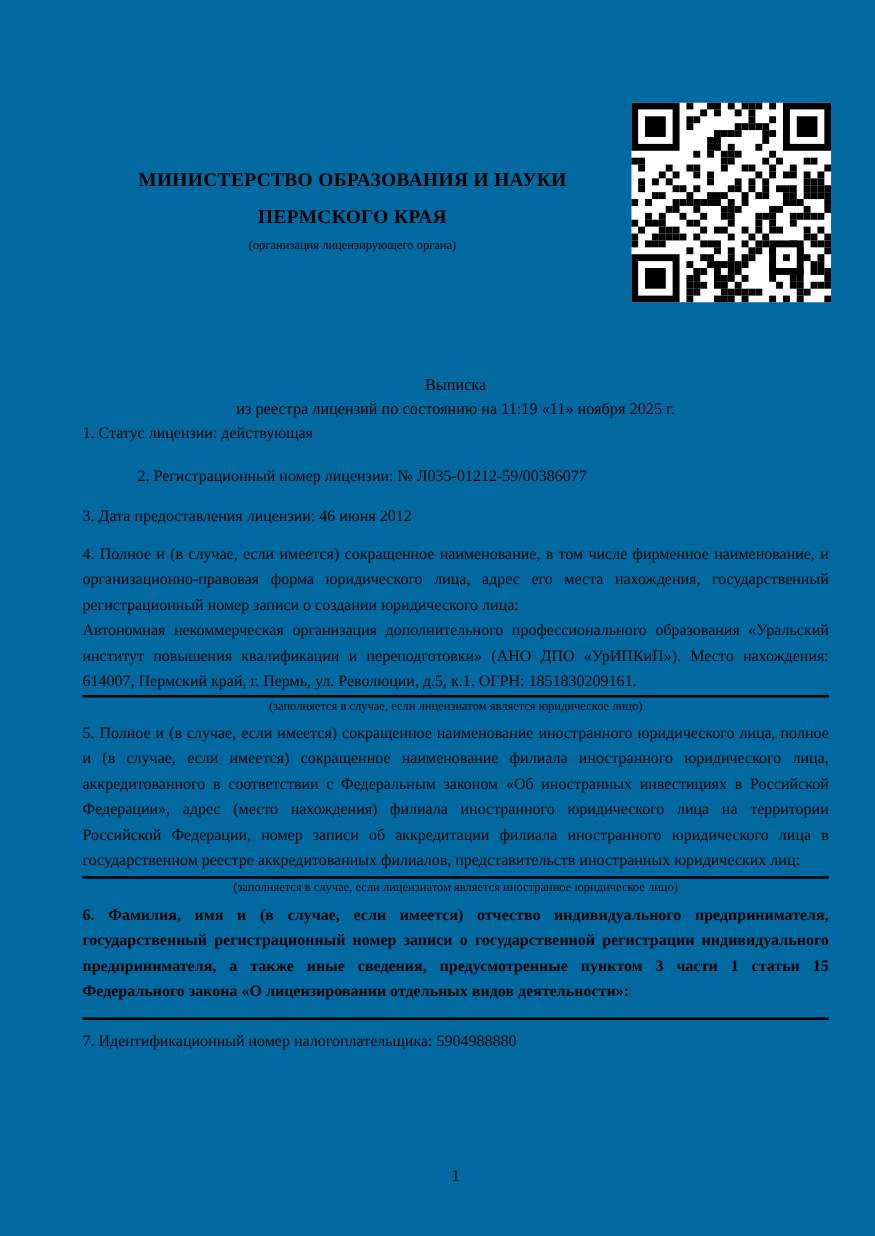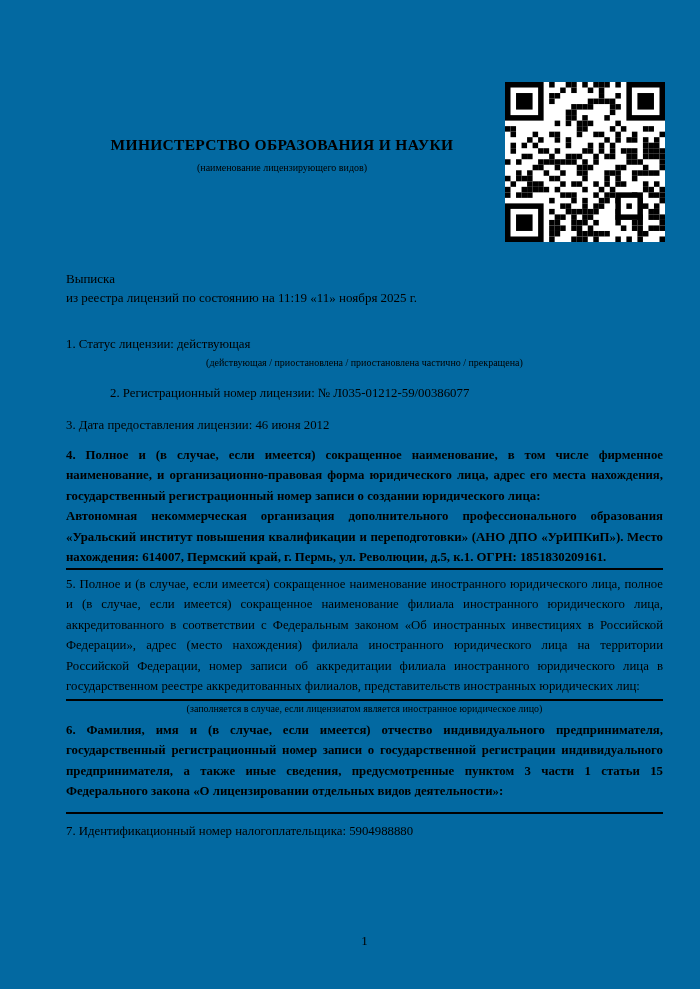--- a/index.html
+++ b/index.html
@@ -13,52 +13,53 @@
   }
   .content{margin:0 37px 0 66px;}
   
   .header-row{position:relative;height:160px;margin-top:82px;}
   .header-text{position:absolute;left:0;top:48px;width:432px;text-align:center;}
   .ministry{font-weight:bold;font-size:15.5px;line-height:29px;letter-spacing:0.3px;}
   .ministry div{white-space:nowrap;}
   .ministry-caption{font-size:10px;margin-top:3px;color:#000;}
   .qr{position:absolute;right:-2px;top:0;width:160px;height:160px;}
   
-  .title{margin-top:27px;text-align:left;font-size:13px;line-height:19px;}
+  .title{margin-top:56px;text-align:center;font-size:13px;line-height:19px;}
   
   .item{font-size:12.8px;line-height:20.5px;}
   .para{text-align:justify;}
   .caption{text-align:center;font-size:10px;line-height:13px;margin-top:1px;}
   .rule{border-top:2px solid #000;height:0;}
   .rule-gap{margin-top:2px;}
   .rule-gap-lg{margin-top:10px;}
-  .it1{margin-top:27px;}
+  .it1{}
   .it2{margin-top:14px;margin-left:44px;}
   .it3{margin-top:12px;}
-  .it4{margin-top:9px;font-weight:bold;}
+  .it4{margin-top:9px;}
   .it5{margin-top:4px;}
   .it6{margin-top:5px;font-weight:bold;}
   .it7{margin-top:7px;}
   .footer{
     position:absolute;left:66px;right:37px;bottom:40px;
     text-align:center;font-size:13px;
   }
 </style>
 </head>
 <body>
 
 <div class="page">
   <div class="content">
 
     <div class="header-row">
       <div class="header-text">
         <div class="ministry">
           <div>МИНИСТЕРСТВО ОБРАЗОВАНИЯ И НАУКИ</div>
+          <div>ПЕРМСКОГО КРАЯ</div>
         </div>
-        <div class="ministry-caption">(наименование лицензирующего видов)</div>
+        <div class="ministry-caption">(организация лицензирующего органа)</div>
       </div>
       <div class="qr" id="qr"><svg width="160" height="160" viewBox="0 0 160 160" xmlns="http://www.w3.org/2000/svg">
             <rect width="160" height="160" fill="#fff"></rect>
             <rect x="44.14" y="0.00" width="5.52" height="5.52" fill="#000"></rect>
             <rect x="60.69" y="0.00" width="5.52" height="5.52" fill="#000"></rect>
             <rect x="66.21" y="0.00" width="5.52" height="5.52" fill="#000"></rect>
             <rect x="77.24" y="0.00" width="5.52" height="5.52" fill="#000"></rect>
             <rect x="88.28" y="0.00" width="5.52" height="5.52" fill="#000"></rect>
             <rect x="93.79" y="0.00" width="5.52" height="5.52" fill="#000"></rect>
             <rect x="99.31" y="0.00" width="5.52" height="5.52" fill="#000"></rect>
@@ -352,35 +353,35 @@
           </svg></div>
     </div>
 
     <div class="title">
       <div>Выписка</div>
       <div>из реестра лицензий по состоянию на 11:19 «11» ноября 2025 г.</div>
     </div>
 
     <div class="item it1">
       <div class="line">1. Статус лицензии: действующая</div>
-      <div class="caption">(действующая / приостановлена / приостановлена частично / прекращена)</div>
     </div>
 
     <div class="item it2">
       <div class="line">2. Регистрационный номер лицензии: № Л035-01212-59/00386077</div>
     </div>
 
     <div class="item it3">
       <div class="line">3. Дата предоставления лицензии: 46 июня 2012</div>
     </div>
 
     <div class="item it4">
       <div class="para">4. Полное и (в случае, если имеется) сокращенное наименование, в том числе фирменное наименование, и организационно-правовая форма юридического лица, адрес его места нахождения, государственный регистрационный номер записи о создании юридического лица:</div>
       <div class="para">Автономная некоммерческая организация дополнительного профессионального образования «Уральский институт повышения квалификации и переподготовки» (АНО ДПО «УрИПКиП»). Место нахождения: 614007, Пермский край, г. Пермь, ул. Революции, д.5, к.1. ОГРН: 1851830209161.</div>
       <div class="rule"></div>
+      <div class="caption">(заполняется в случае, если лицензиатом является юридическое лицо)</div>
     </div>
 
     <div class="item it5">
       <div class="para">5. Полное и (в случае, если имеется) сокращенное наименование иностранного юридического лица, полное и (в случае, если имеется) сокращенное наименование филиала иностранного юридического лица, аккредитованного в соответствии с Федеральным законом «Об иностранных инвестициях в Российской Федерации», адрес (место нахождения) филиала иностранного юридического лица на территории Российской Федерации, номер записи об аккредитации филиала иностранного юридического лица в государственном реестре аккредитованных филиалов, представительств иностранных юридических лиц:</div>
       <div class="rule rule-gap"></div>
       <div class="caption">(заполняется в случае, если лицензиатом является иностранное юридическое лицо)</div>
     </div>
 
     <div class="item it6">
       <div class="para">6. Фамилия, имя и (в случае, если имеется) отчество индивидуального предпринимателя, государственный регистрационный номер записи о государственной регистрации индивидуального предпринимателя, а также иные сведения, предусмотренные пунктом 3 части 1 статьи 15 Федерального закона «О лицензировании отдельных видов деятельности»:</div>

